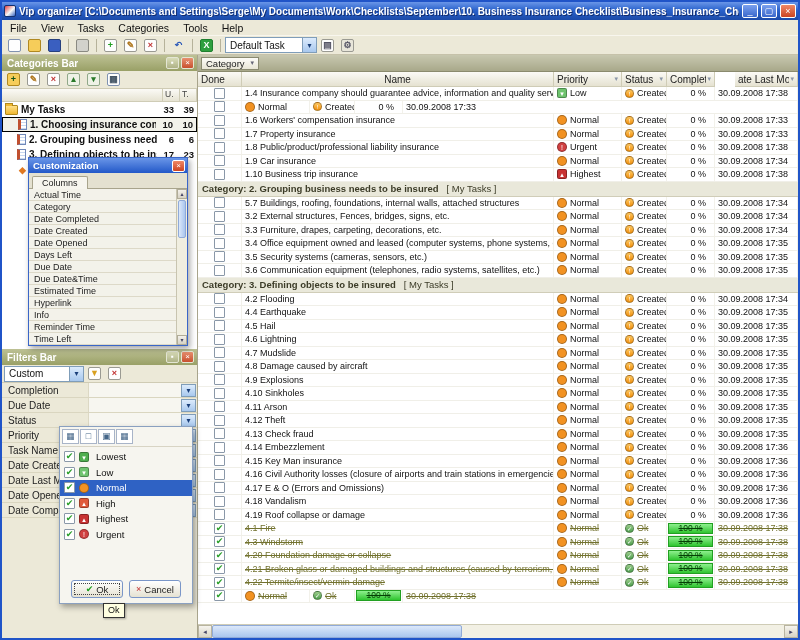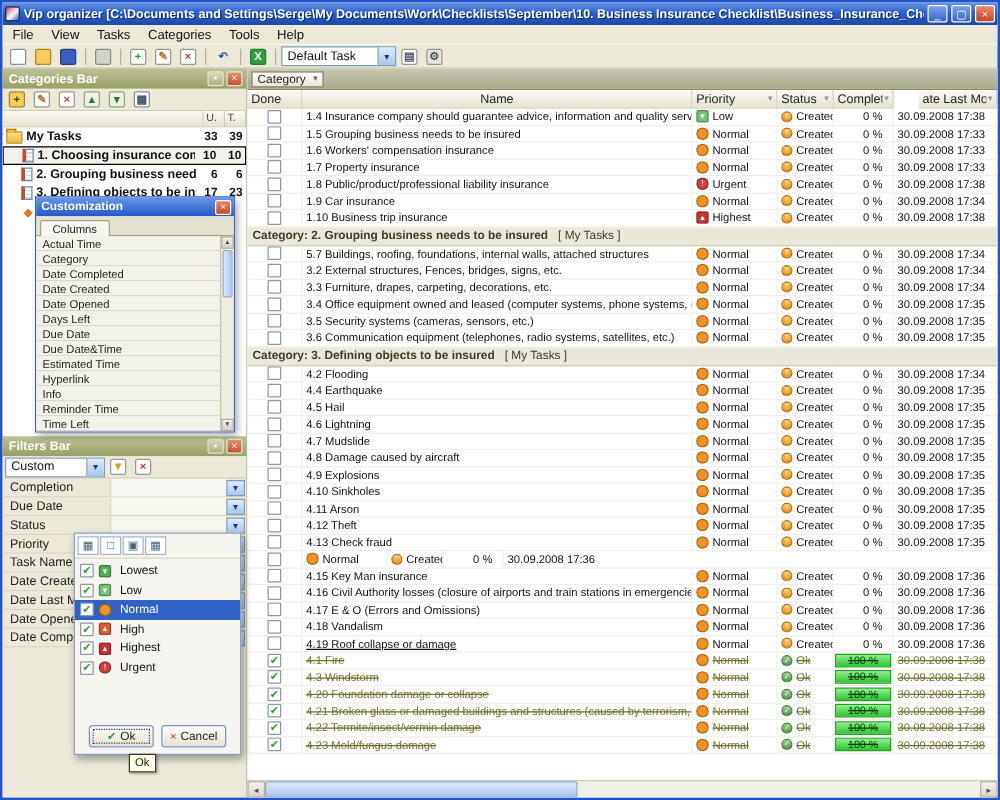--- a/index.html
+++ b/index.html
@@ -384,23 +384,20 @@
               <span>0 %</span>
             </div>
             <div class="gc" style="flex: 1 1 0%;">
               <span>30.09.2008 17:38</span>
             </div>
           </div>
           <div class="grow">
             <div class="gc done-cell" style="width: 44px; flex: 0 0 auto;">
               <span class="cb"></span>
             </div>
-            <div class="gc" style="width: 312px; flex: 0 0 auto;">
-              <span>1.5 Grouping business needs to be insured</span>
-            </div>
             <div class="gc" style="width: 68px; flex: 0 0 auto;">
               <span class="pri-ic" style="background: rgb(242, 146, 34); border-radius: 50%;"></span>
               <span>Normal</span>
             </div>
             <div class="gc" style="width: 45px; flex: 0 0 auto;">
               <span class="st-ic created">!</span>
               <span>Created</span>
             </div>
             <div class="gc complete" style="width: 48px; flex: 0 0 auto;">
               <span>0 %</span>
@@ -898,20 +895,23 @@
               <span>0 %</span>
             </div>
             <div class="gc" style="flex: 1 1 0%;">
               <span>30.09.2008 17:35</span>
             </div>
           </div>
           <div class="grow">
             <div class="gc done-cell" style="width: 44px; flex: 0 0 auto;">
               <span class="cb"></span>
             </div>
+            <div class="gc" style="width: 312px; flex: 0 0 auto;">
+              <span>4.14 Embezzlement</span>
+            </div>
             <div class="gc" style="width: 68px; flex: 0 0 auto;">
               <span class="pri-ic" style="background: rgb(242, 146, 34); border-radius: 50%;"></span>
               <span>Normal</span>
             </div>
             <div class="gc" style="width: 45px; flex: 0 0 auto;">
               <span class="st-ic created">!</span>
               <span>Created</span>
             </div>
             <div class="gc complete" style="width: 48px; flex: 0 0 auto;">
               <span>0 %</span>
@@ -1005,21 +1005,21 @@
               <span>0 %</span>
             </div>
             <div class="gc" style="flex: 1 1 0%;">
               <span>30.09.2008 17:36</span>
             </div>
           </div>
           <div class="grow">
             <div class="gc done-cell" style="width: 44px; flex: 0 0 auto;">
               <span class="cb"></span>
             </div>
-            <div class="gc" style="width: 312px; flex: 0 0 auto; text-decoration: underline;">
+            <div class="gc" style="width: 312px; flex: 0 0 auto;">
               <span>4.19 Roof collapse or damage</span>
             </div>
             <div class="gc" style="width: 68px; flex: 0 0 auto;">
               <span class="pri-ic" style="background: rgb(242, 146, 34); border-radius: 50%;"></span>
               <span>Normal</span>
             </div>
             <div class="gc" style="width: 45px; flex: 0 0 auto;">
               <span class="st-ic created">!</span>
               <span>Created</span>
             </div>
@@ -1136,23 +1136,20 @@
             <div class="gc complete full" style="width: 48px; flex: 0 0 auto;">
               <div class="pbar"><span class="strike">100 %</span></div>
             </div>
             <div class="gc" style="flex: 1 1 0%;">
               <span class="strike">30.09.2008 17:38</span>
             </div>
           </div>
           <div class="grow done">
             <div class="gc done-cell" style="width: 44px; flex: 0 0 auto;">
               <span class="cb">✔</span>
-            </div>
-            <div class="gc" style="width: 312px; flex: 0 0 auto;">
-              <span class="strike">4.23 Mold/fungus damage</span>
             </div>
             <div class="gc" style="width: 68px; flex: 0 0 auto;">
               <span class="pri-ic" style="background: rgb(242, 146, 34); border-radius: 50%;"></span>
               <span class="strike">Normal</span>
             </div>
             <div class="gc" style="width: 45px; flex: 0 0 auto;">
               <span class="st-ic ok">✓</span>
               <span class="strike">Ok</span>
             </div>
             <div class="gc complete full" style="width: 48px; flex: 0 0 auto;">

